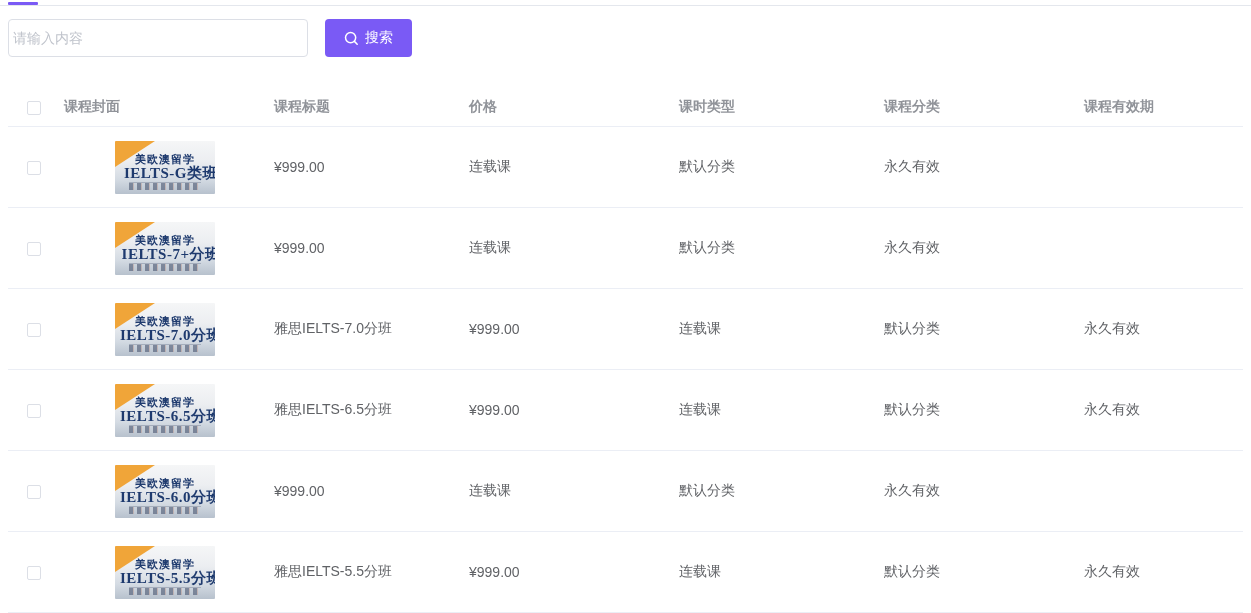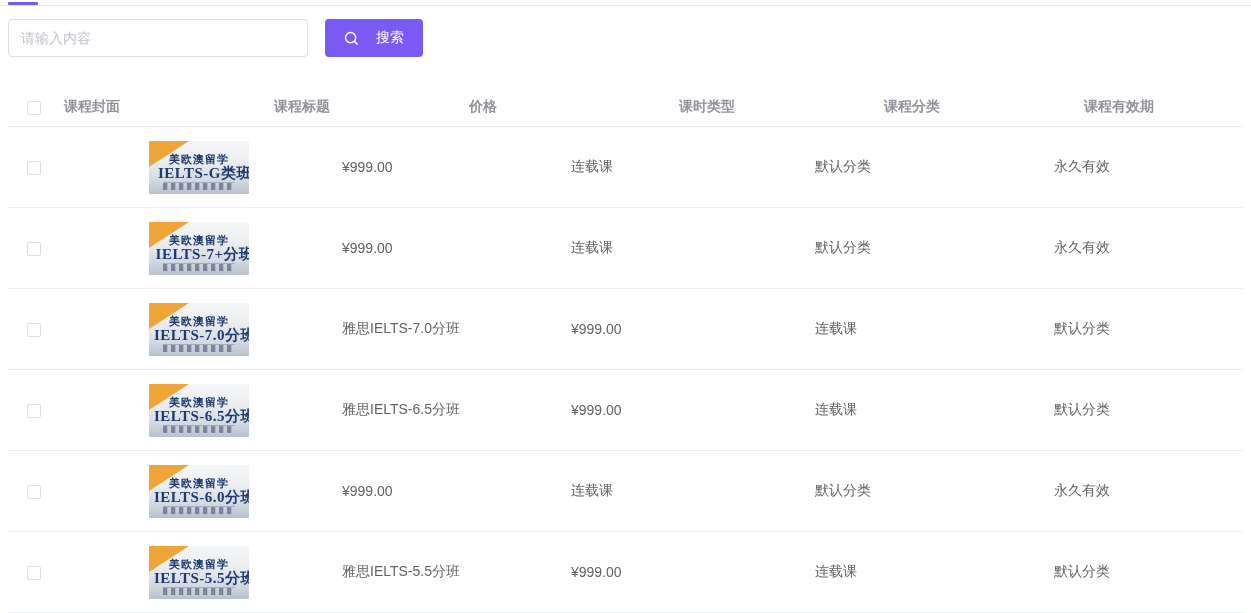--- a/index.html
+++ b/index.html
@@ -10,41 +10,41 @@
     font-size:14px; color:#606266;
   }
   
   .tabs-line { position:relative; height:6px; border-bottom:1px solid #e4e7ed; }
   .tab-underline { position:absolute; left:8px; bottom:0; width:30px; height:3px; background:#7a5af5; border-radius:1px; }
 
   
   .toolbar { display:flex; align-items:center; margin:13px 0 0 8px; }
   .search-input {
     width:300px; height:38px; border:1px solid #dcdfe6; border-radius:4px;
-    padding:0 12px; font-size:14px; color:#606266; outline:none;
+    padding:0 4px; font-size:14px; color:#606266; outline:none;
     font-family:inherit; background:#fff;
   }
   .search-input::placeholder { color:#c0c4cc; }
   .search-btn {
     margin-left:17px; height:38px; padding:0 19px; border:none; border-radius:4px;
     background:#7a5af5; color:#fff; font-size:14px; font-family:inherit;
-    display:inline-flex; align-items:center; gap:17px; cursor:pointer;
+    display:inline-flex; align-items:center; gap:6px; cursor:pointer;
   }
   .search-btn svg { display:block; }
 
   
   .table { margin:31px 8px 0; }
   .tr {
     display:grid;
     grid-template-columns:52px 210px 195px 210px 205px 200px 1fr;
     align-items:center;
     border-bottom:1px solid #ebeef5;
   }
   .thead { height:39px; color:#909399; font-weight:700; }
-  .tbody .tr { height:81px; color:#606266;gap:34px; }
+  .tbody .tr { height:81px; color:#606266; }
   .cell { text-align:left; padding:0 4px; overflow:hidden; white-space:nowrap; }
   .checkbox {
     display:inline-block; width:14px; height:14px; background:#fff;
     border:1px solid #dcdfe6; border-radius:2px; vertical-align:middle; cursor:pointer;
   }
   .col-check { text-align:center; }
 
   
   .cover {
     position:relative; width:100px; height:53px; margin:0 auto;

